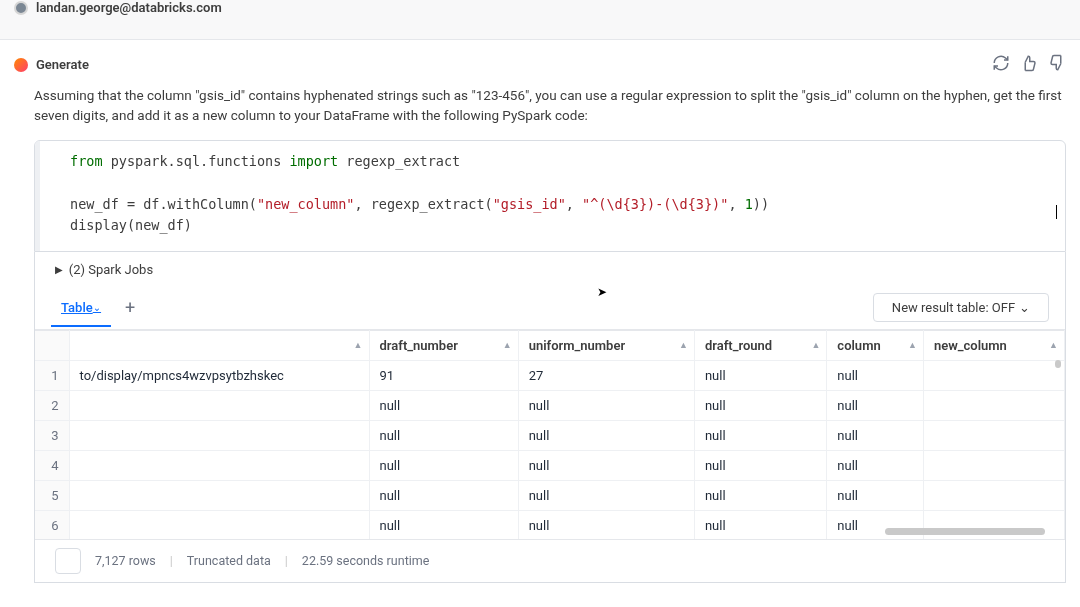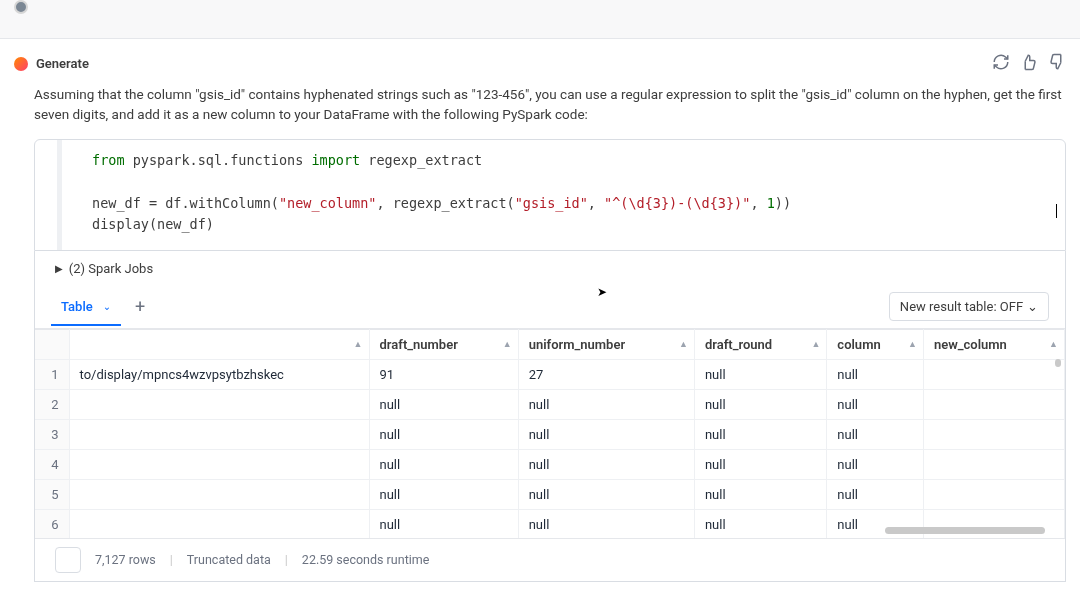--- a/index.html
+++ b/index.html
@@ -33,37 +33,37 @@
   
   .code-cell-wrap { margin:14px 0 0 20px; border:1px solid #d9dde3; border-radius:6px 6px 0 0; overflow:hidden; position:relative;}
   .code-toolbar { display:flex; justify-content:flex-end; align-items:center; gap:8px; padding:6px 10px; border-bottom:1px solid #eef0f3;}
   .lang-pill { border:1px solid #d9dde3; border-radius:12px; padding:2px 12px; font-size:12px; color:#3d3d3d; display:flex; align-items:center;}
   .mini-toggle { width:26px; height:14px; border-radius:8px; background:#e5e7eb; position:relative;}
   .mini-toggle::after{content:"";position:absolute;width:10px;height:10px;border-radius:50%;background:#fff;top:2px;left:2px;box-shadow:0 0 2px rgba(0,0,0,.3);}
   .tool-icon { width:16px; height:16px; color:#4b5563; cursor:pointer; display:flex; align-items:center; justify-content:center;}
   .tool-sep { font-size:13px; color:#6b7280;}
 
   
-  .code-area { padding:10px 14px 14px 30px; font-family: ui-monospace, SFMono-Regular, Menlo, monospace; font-size:13.5px; line-height:1.6; white-space:pre; color:#3d3d3d; position:relative; border-left:5px solid #eef0f3; margin-left:22px;}
+  .code-area { padding:10px 14px 14px 30px; font-family: ui-monospace, SFMono-Regular, Menlo, monospace; font-size:13.5px; line-height:1.6; white-space:pre; color:#3d3d3d; position:relative; border-left:5px solid #eef0f3; margin-left:0;}
   .tk-kw { color:#006d00; font-weight:500;}
   .tk-str { color:#b31d28;}
   .tk-num { color:#006d00;}
   .code-cursor { position:absolute; right:8px; top:58%; width:1px; height:14px; background:#000;}
 
   
   .spark-jobs { padding:10px 20px; display:flex; align-items:center; gap:6px; font-size:13px; color:#3d3d3d; cursor:pointer;}
   .spark-jobs .tri { font-size:10px;}
 
   
   .tabs-row { display:flex; align-items:center; padding:0 16px; border-bottom:1px solid #e5e7eb;}
-  .tab { padding:12px 10px 10px 10px; display:flex; align-items:center; gap:10px; font-size:13px; color:#0b6cff; border-bottom:2px solid #0b6cff; font-weight:500;}
+  .tab { padding:12px 10px 10px 10px; display:flex; align-items:center; gap:0; font-size:13px; color:#0b6cff; border-bottom:2px solid #0b6cff; font-weight:500;text-decoration:underline;}
   .tab .chev { font-size:10px;}
   .add-tab { padding:12px 14px; color:#6b7280; font-size:18px; line-height:1; cursor:pointer;}
   .tabs-row .spacer{flex:1;}
-  .result-select { border:1px solid #d9dde3; border-radius:4px; padding:6px 10px; font-size:13px; color:#3d3d3d; display:flex; align-items:flex-start; gap:4px;}
+  .result-select { border:1px solid #d9dde3; border-radius:4px; padding:6px 18px; font-size:13px; color:#3d3d3d; display:flex; align-items:flex-start; gap:4px;}
 
   
   .table-wrap { margin:0 0 0 0; overflow:auto; height:210px; position:relative; border-bottom:1px solid #e5e7eb;}
   table { border-collapse:collapse; width:100%; font-size:13px;}
   th, td { text-align:left; padding:7px 10px; border-bottom:1px solid #eef0f3; border-right:1px solid #eef0f3; white-space:nowrap;}
   th { font-weight:600; color:#3d3d3d; position:relative; background:#fff; border-top:1px solid #e5e7eb;}
   th .sort-icon { position:absolute; right:6px; top:50%; transform:translateY(-50%); font-size:9px; color:#9ca3af;}
   td.rownum { text-align:right; color:#6b7280; width:34px; background:#fafafa;}
   th.rownum-h { width:34px; background:#fafafa;}
   .hscroll { position:absolute; bottom:4px; right:20px; width:160px; height:7px; background:#c9c9c9; border-radius:4px;}
@@ -79,20 +79,21 @@
   .results-panel { margin-left:20px; border:1px solid #d9dde3; border-top:none;}
 
   .footer-fade{ background:linear-gradient(to top, #fff 60%, rgba(255,255,255,0));}
 </style>
 </head>
 <body>
 
 <div class="msg-block">
   <div class="msg-header">
     <div class="avatar user"></div>
+    <div class="msg-name">landan.george@databricks.com</div>
   </div>
 </div>
 
 <div class="assistant-block">
   <div class="assistant-header">
     <div class="avatar assistant"></div>
     <div class="msg-name">Generate</div>
     <div class="spacer"></div>
     <div class="assistant-icons">
       <span>

